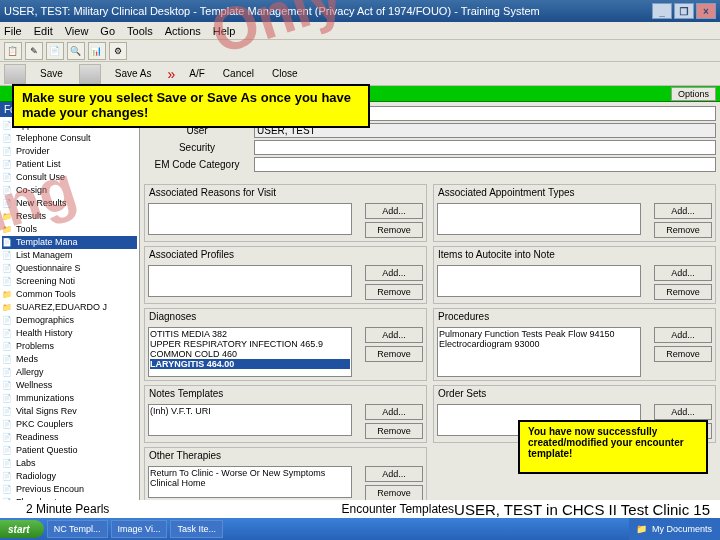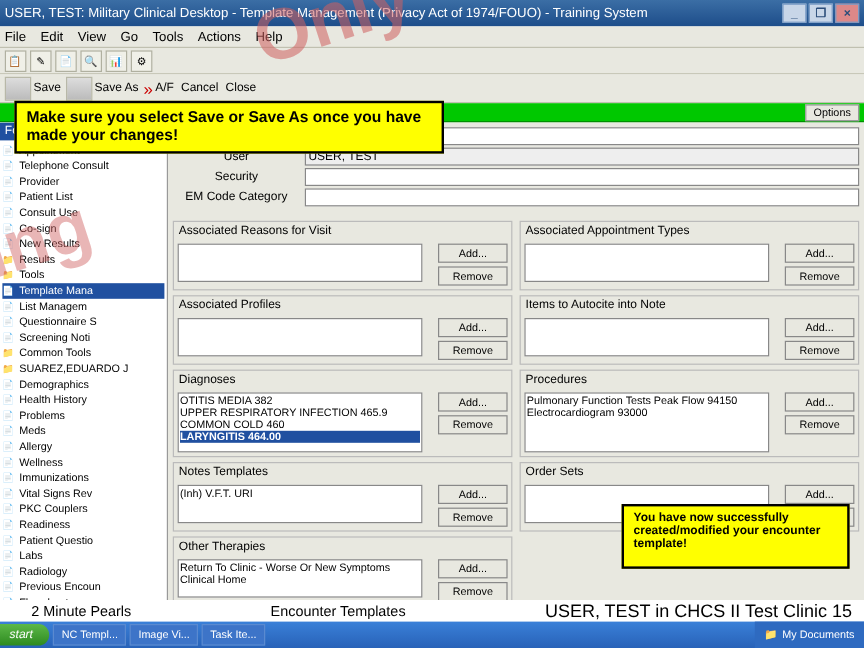--- a/index.html
+++ b/index.html
@@ -4,21 +4,21 @@
 <style>
 *{box-sizing:border-box;margin:0;padding:0;font-family:Tahoma,Arial,sans-serif}
 body{width:720px;height:540px;overflow:hidden;background:#fff;position:relative;font-size:10px}
 .titlebar{background:linear-gradient(#3b6ea5,#1d4d8a);height:22px;display:flex;align-items:center;padding:0 4px;color:#fff;font-size:11px}
 .titlebar .spacer{flex:1}
 .titlebar .winbtn{width:20px;height:16px;background:#c8d6e8;border:1px solid #7a9cc6;margin-left:2px;display:flex;align-items:center;justify-content:center;color:#2b4d7a;font-size:10px;font-weight:bold}
 .menubar{height:18px;background:#e8e8e0;border-bottom:1px solid #c0c0b0;display:flex;align-items:center;padding:0 4px;font-size:11px}
 .menubar span{margin-right:12px}
 .toolbar1{height:22px;background:#e8e8e0;border-bottom:1px solid #c0c0b0;display:flex;align-items:center;padding:0 4px;gap:3px}
 .tbicon{width:18px;height:18px;background:#f0f0e8;border:1px solid #b0b0a0;display:flex;align-items:center;justify-content:center;font-size:9px}
-.toolbar2{height:24px;background:#e8e8e0;border-bottom:1px solid #c0c0b0;display:flex;align-items:center;padding:0 4px;gap:0;position:relative}
+.toolbar2{height:24px;background:#e8e8e0;border-bottom:1px solid #c0c0b0;display:flex;align-items:center;padding:0 4px;gap:12px;position:relative}
 .tb2btn{width:22px;height:20px;background:#f5f5ef;border:1px solid #b8b8a8;display:inline-block}
 .tb2txt{font-size:10px;margin-left:2px;margin-right:4px}
 .arrows{color:#c00;font-size:14px}
 .greenbar{height:16px;background:#00c800;border-bottom:1px solid #008000;position:relative}
 .optbtn{position:absolute;right:4px;top:1px;background:#e8e8e0;border:1px solid #999;padding:1px 6px;font-size:9px}
 .callout1{position:absolute;left:12px;top:84px;width:358px;height:44px;background:#ffff00;border:2px solid #000;z-index:10;padding:4px 8px;font-size:13px;font-weight:bold}
 .callout2{position:absolute;right:12px;top:420px;width:190px;height:54px;background:#ffff00;border:2px solid #000;z-index:10;padding:4px 8px;font-size:10px;font-weight:bold}
 .watermark{position:absolute;left:210px;top:-20px;font-size:60px;color:#d06060;transform:rotate(-18deg);font-weight:bold;opacity:.55;z-index:5;pointer-events:none}
 .watermark2{position:absolute;left:-50px;top:170px;font-size:60px;color:#d06060;transform:rotate(-18deg);font-weight:bold;opacity:.45;z-index:5;pointer-events:none}
 .mainarea{position:absolute;left:0;top:102px;right:0;bottom:40px;display:flex}
@@ -36,24 +36,24 @@
 .twocol{display:flex;gap:6px;margin-top:12px}
 .col{flex:1}
 .grp{border:1px solid #bbb;background:#e8e8e0;margin-bottom:4px}
 .grphdr{font-size:10px;padding:2px 4px}
 .grpbody{display:flex;gap:13px;padding:3px}
 .listbox{flex:1;background:#fff;border:1px solid #888;height:32px;font-size:9px;padding:1px;overflow:hidden}
 .listbox.tall{height:50px}
 .btncol{display:flex;flex-direction:column;gap:3px}
 .smbtn{width:58px;height:16px;background:#e8e8e0;border:1px solid #888;font-size:9px;text-align:center;line-height:14px}
 .footer{position:absolute;left:16px;right:0;bottom:22px;height:18px;display:flex;align-items:center;font-size:12px;padding:0 10px;background:#fff}
-.footer .c{flex:1;text-align:center}
+.footer .c{flex:1;text-align:right}
 .footer .r{text-align:right;font-size:15px}
 .taskbar{position:absolute;left:0;right:0;bottom:0;height:22px;background:linear-gradient(#3a80d8,#2862b8);display:flex;align-items:center}
-.start{background:linear-gradient(#5cb848,#2e8a20);height:18px;padding:0 14px 0 8px;display:flex;align-items:center;color:#fff;font-weight:normal;font-style:italic;border-radius:0 10px 10px 0}
+.start{background:linear-gradient(#5cb848,#2e8a20);height:18px;padding:0 14px 0 8px;display:flex;align-items:center;color:#fff;font-weight:bold;font-style:italic;border-radius:0 10px 10px 0}
 .task{height:18px;background:#3d74c8;margin-left:3px;padding:0 6px;display:flex;align-items:center;color:#fff;font-size:9px;border:1px solid #5a8ad0}
 .tray{margin-left:auto;background:#2e6ac0;height:22px;padding:0 8px;display:flex;align-items:center;color:#fff;font-size:9px;gap:4px}
 </style>
 </head>
 <body>
 
 <div class="titlebar">
   <span>USER, TEST: Military Clinical Desktop - Template Management (Privacy Act of 1974/FOUO) - Training System</span>
   <span class="spacer"></span>
   <span class="winbtn">_</span>

